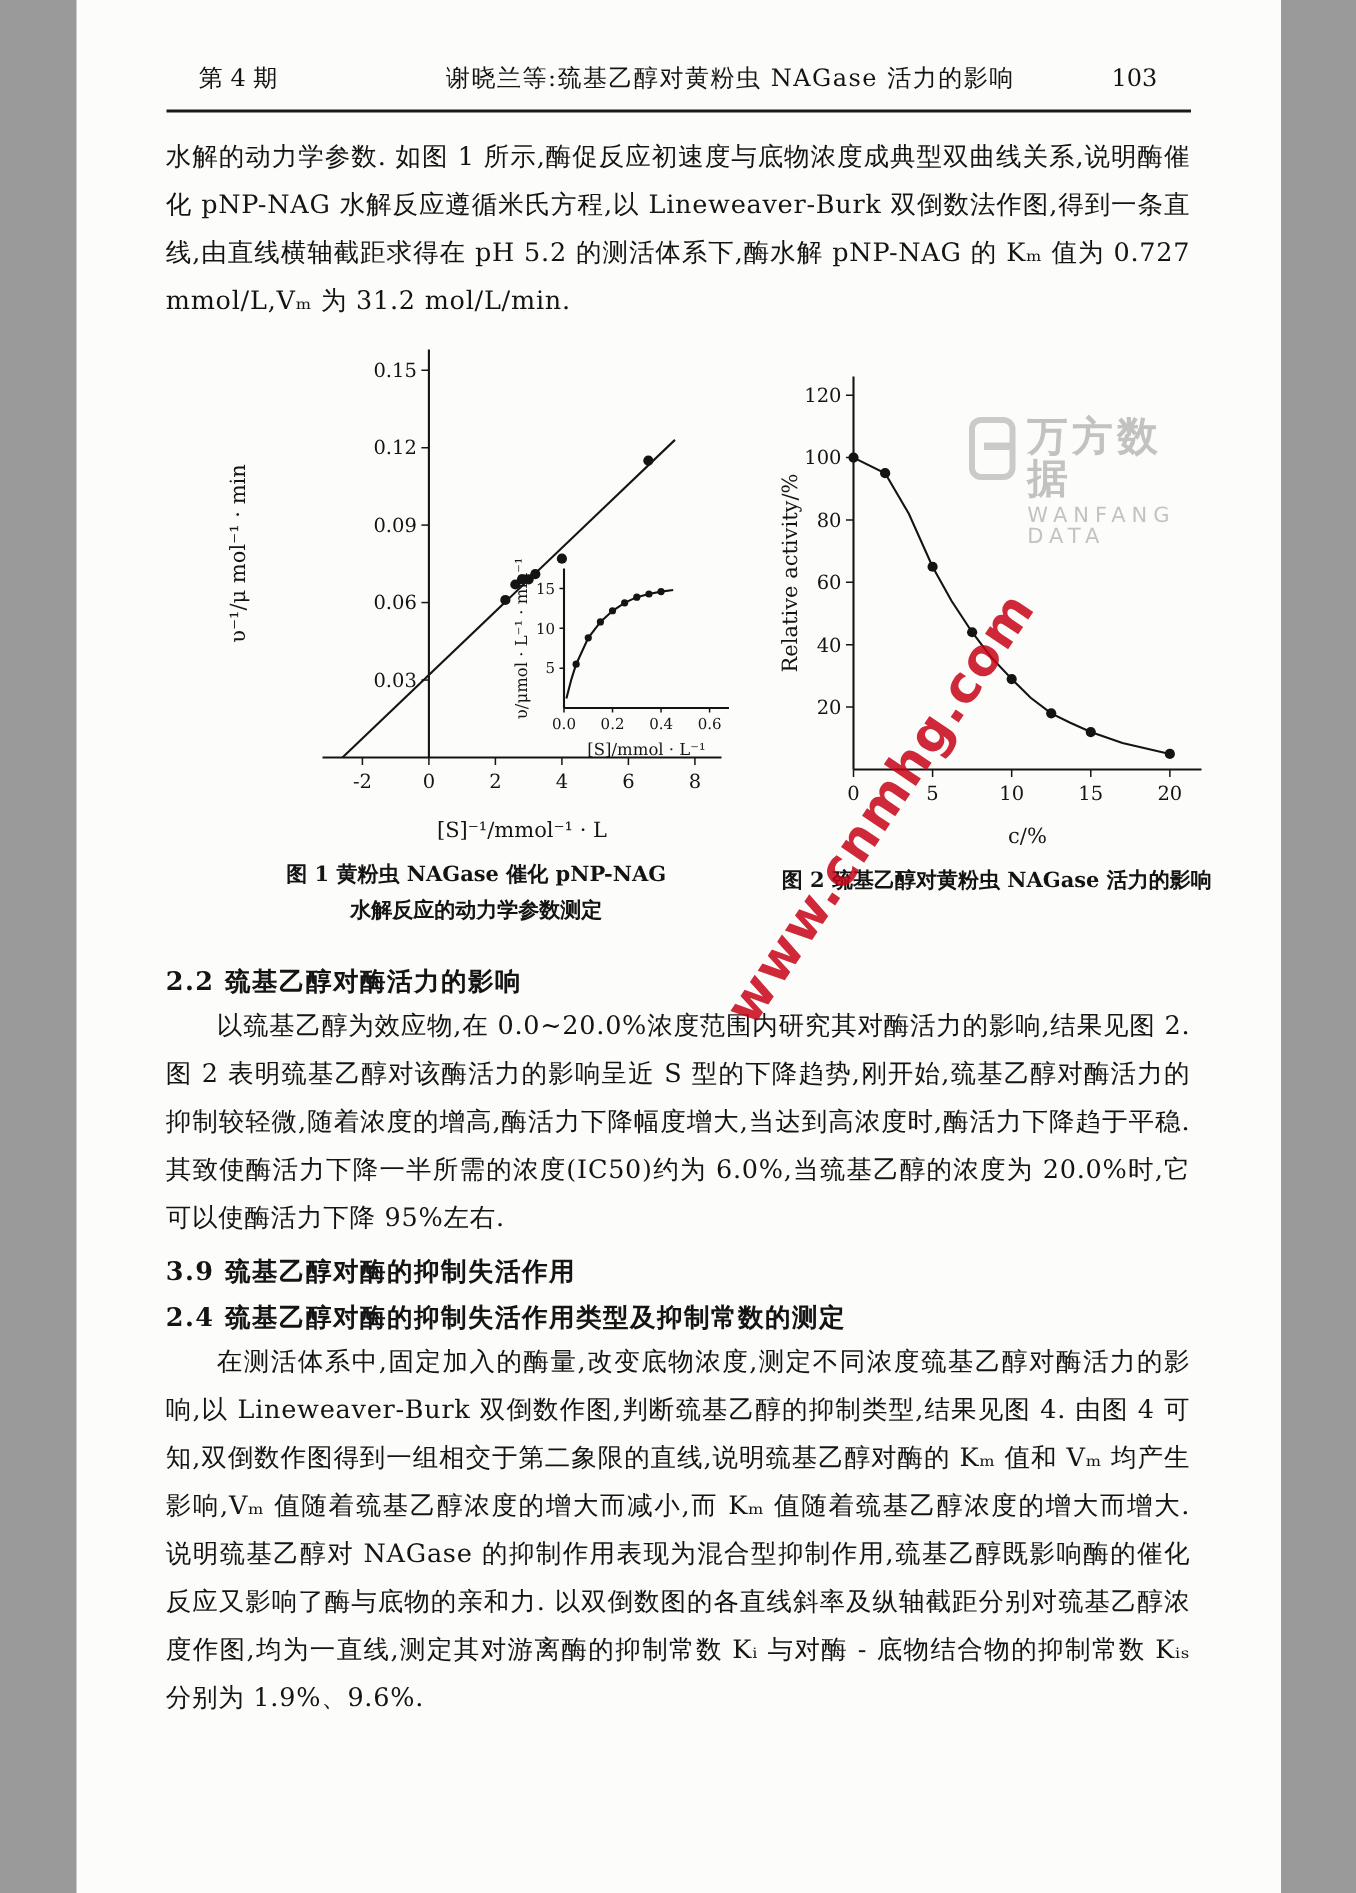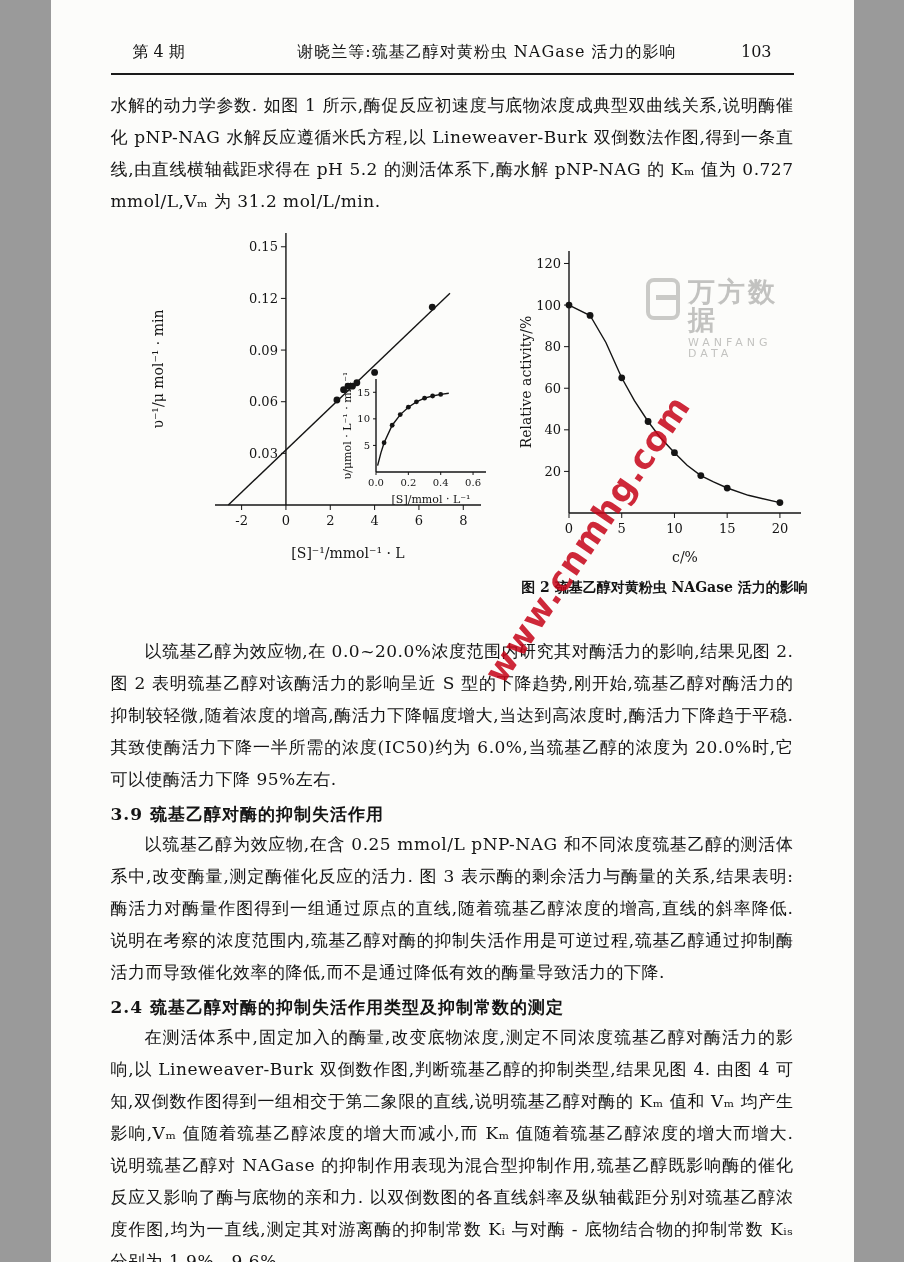--- a/index.html
+++ b/index.html
@@ -47,21 +47,21 @@
   }
   .wf-logo{
     width:34px;height:34px;border:4px solid #c2c2bf;border-radius:8px;
     margin-right:8px;position:relative;
   }
   .wf-logo::after{
     content:"";position:absolute;left:6px;top:13px;width:20px;height:5px;background:#c2c2bf;
   }
   .wf-text{display:flex;flex-direction:column;line-height:1.05;}
   .wf-main{font-size:27px;font-weight:bold;letter-spacing:3px;}
-  .wf-sub{font-size:11px;letter-spacing:4px;margin-top:2px;}
+  .wf-sub{font-size:14px;letter-spacing:4px;margin-top:2px;}
   
   .artifact{position:absolute;background:#161616;}
   .a1{left:849px;top:88px;width:4px;height:124px;border-radius:2px;}
   .a2{left:884px;top:1198px;width:7px;height:56px;}
   .a3{left:889px;top:652px;width:9px;height:4px;}
 </style>
 </head>
 <body>
 
 <div class="page">
@@ -137,20 +137,24 @@
               <text x="131.05882352941177" y="113" text-anchor="middle" font-size="10">0.6</text>
               <line x1="34" y1="72.42857142857143" x2="31" y2="72.42857142857143" stroke="#141414" stroke-width="1"></line>
               <text x="28" y="75.92857142857143" text-anchor="end" font-size="10">5</text>
               <line x1="34" y1="45.85714285714286" x2="31" y2="45.85714285714286" stroke="#141414" stroke-width="1"></line>
               <text x="28" y="49.35714285714286" text-anchor="end" font-size="10">10</text>
               <line x1="34" y1="19.285714285714292" x2="31" y2="19.285714285714292" stroke="#141414" stroke-width="1"></line>
               <text x="28" y="22.785714285714292" text-anchor="end" font-size="10">15</text>
               <text x="89" y="130" text-anchor="middle" font-size="11">[S]/mmol · L⁻¹</text>
               <text text-anchor="middle" font-size="11" transform="translate(9,52.5) rotate(-90)">υ/μmol · L⁻¹ · min⁻¹</text>
             </svg></div>
+        <div class="caption">
+          <div>图 1  黄粉虫 NAGase 催化 pNP-NAG</div>
+          <div>水解反应的动力学参数测定</div>
+        </div>
       </div>
 
       <div class="figure fig2">
         <div class="chart-mount"><svg width="310" height="330">
               <line x1="60" y1="276" x2="292" y2="276" stroke="#141414" stroke-width="1.4"></line>
               <line x1="60" y1="276" x2="60" y2="14" stroke="#141414" stroke-width="1.4"></line>
               <polyline points="60.0,68.1 81.1,78.5 96.9,105.5 112.7,140.8 125.4,163.7 139.1,184.5 151.7,201.1 165.5,215.7 178.1,228.2 191.8,238.6 204.5,244.8 218.2,251.0 239.3,258.3 270.9,265.6" fill="none" stroke="#141414" stroke-width="1.4"></polyline>
               <circle cx="60" cy="68.06349206349208" r="3.4" fill="#141414"></circle>
               <circle cx="81.0909090909091" cy="78.46031746031747" r="3.4" fill="#141414"></circle>
               <circle cx="112.72727272727272" cy="140.84126984126982" r="3.4" fill="#141414"></circle>
@@ -189,24 +193,24 @@
 
       <div class="wanfang">
         <span class="wf-logo"></span>
         <span class="wf-text">
           <span class="wf-main">万方数据</span>
           <span class="wf-sub">WANFANG DATA</span>
         </span>
       </div>
     </div>
 
+    <h3 class="sec">2.2  巯基乙醇对酶活力的影响</h3>
     <p class="para indent">以巯基乙醇为效应物,在 0.0~20.0%浓度范围内研究其对酶活力的影响,结果见图 2. 图 2 表明巯基乙醇对该酶活力的影响呈近 S 型的下降趋势,刚开始,巯基乙醇对酶活力的抑制较轻微,随着浓度的增高,酶活力下降幅度增大,当达到高浓度时,酶活力下降趋于平稳. 其致使酶活力下降一半所需的浓度(IC50)约为 6.0%,当巯基乙醇的浓度为 20.0%时,它可以使酶活力下降 95%左右.</p>
 
     <h3 class="sec">3.9  巯基乙醇对酶的抑制失活作用</h3>
-    <p class="para indent">以巯基乙醇为效应物,在含 0.25 mmol/L pNP-NAG 和不同浓度巯基乙醇的测活体系中,改变酶量,测定酶催化反应的活力. 图 3 表示酶的剩余活力与酶量的关系,结果表明:酶活力对酶量作图得到一组通过原点的直线,随着巯基乙醇浓度的增高,直线的斜率降低. 说明在考察的浓度范围内,巯基乙醇对酶的抑制失活作用是可逆过程,巯基乙醇通过抑制酶活力而导致催化效率的降低,而不是通过降低有效的酶量导致活力的下降.</p>
 
     <h3 class="sec">2.4  巯基乙醇对酶的抑制失活作用类型及抑制常数的测定</h3>
     <p class="para indent">在测活体系中,固定加入的酶量,改变底物浓度,测定不同浓度巯基乙醇对酶活力的影响,以 Lineweaver-Burk 双倒数作图,判断巯基乙醇的抑制类型,结果见图 4. 由图 4 可知,双倒数作图得到一组相交于第二象限的直线,说明巯基乙醇对酶的 Kₘ 值和 Vₘ 均产生影响,Vₘ 值随着巯基乙醇浓度的增大而减小,而 Kₘ 值随着巯基乙醇浓度的增大而增大. 说明巯基乙醇对 NAGase 的抑制作用表现为混合型抑制作用,巯基乙醇既影响酶的催化反应又影响了酶与底物的亲和力. 以双倒数图的各直线斜率及纵轴截距分别对巯基乙醇浓度作图,均为一直线,测定其对游离酶的抑制常数 Kᵢ 与对酶 - 底物结合物的抑制常数 Kᵢₛ 分别为 1.9%、9.6%.</p>
   </div>
 
   <div class="wm-red">www.cnmhg.com</div>
 
   <div class="artifact a1"></div>
   <div class="artifact a2"></div>
   <div class="artifact a3"></div>

